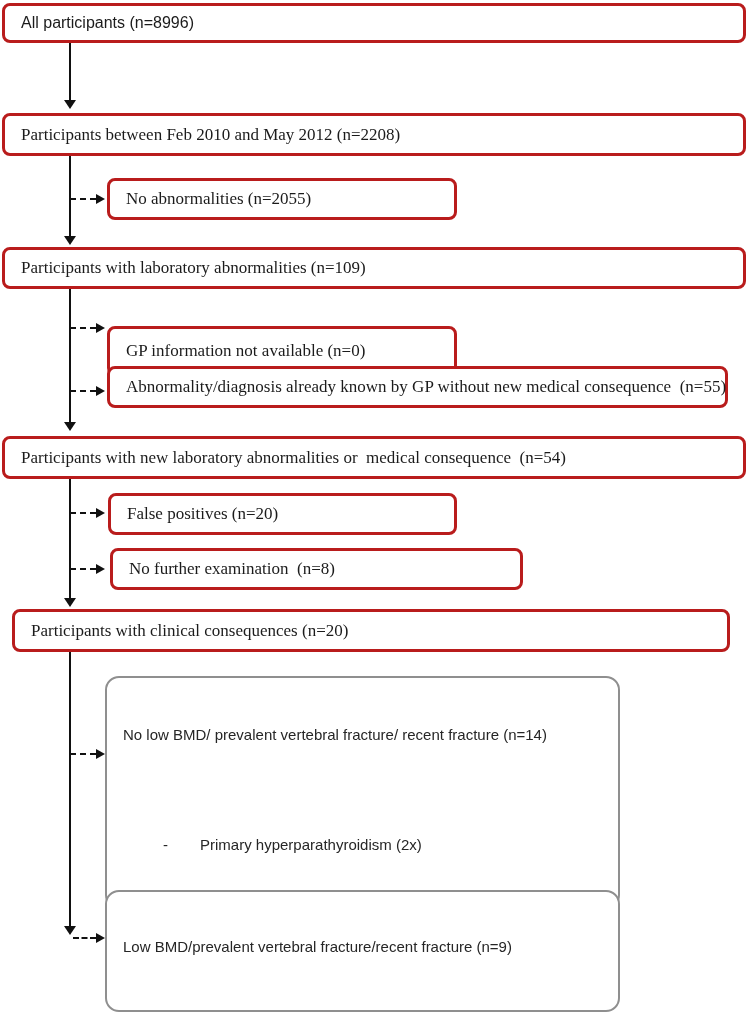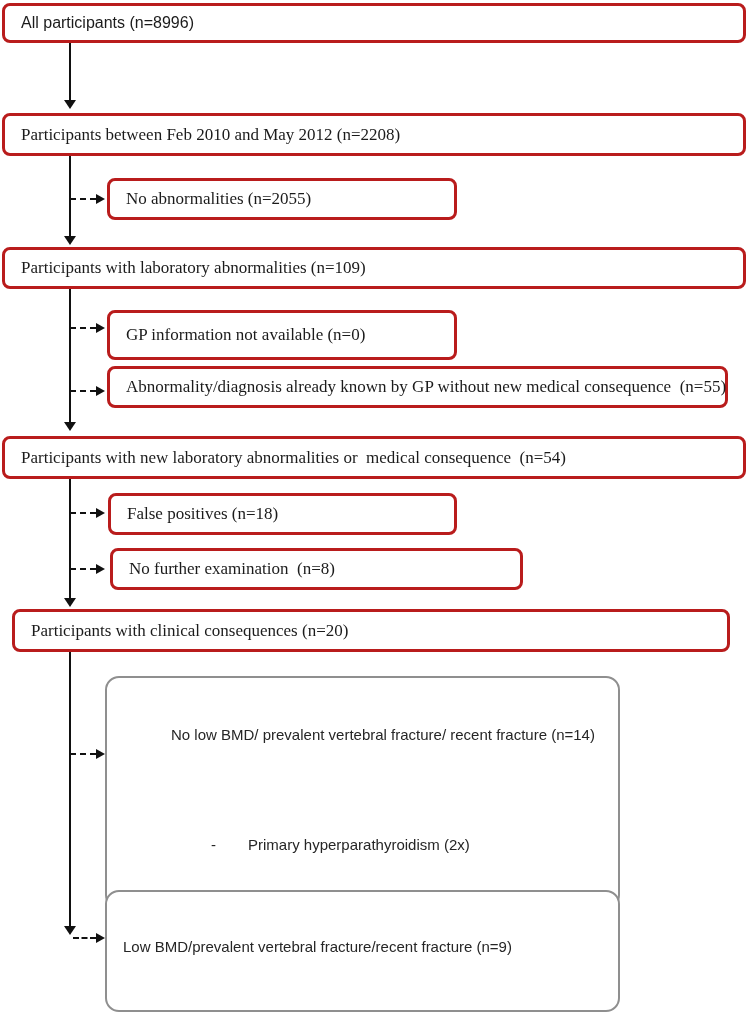--- a/index.html
+++ b/index.html
@@ -53,45 +53,45 @@
   </div>
 
   <div class="box" style="left:107px;top:178px;width:350px;height:42px;">
     <span>No abnormalities (n=2055)</span>
   </div>
 
   <div class="box" style="left:2px;top:247px;width:744px;height:42px;">
     <span>Participants with laboratory abnormalities (n=109)</span>
   </div>
 
-  <div class="box" style="left:107px;top:310px;width:350px;height:50px;">
+  <div class="box" style="left:107px;top:326px;width:350px;height:50px;">
     <span>GP information not available (n=0)</span>
   </div>
 
   <div class="box" style="left:107px;top:366px;width:621px;height:42px;">
     <span>Abnormality/diagnosis already known by GP without new medical consequence  (n=55)</span>
   </div>
 
   <div class="box" style="left:2px;top:436px;width:744px;height:43px;text-align:center;">
     <span>Participants with new laboratory abnormalities or  medical consequence  (n=54)</span>
   </div>
 
   <div class="box" style="left:108px;top:493px;width:349px;height:42px;">
-    <span>False positives (n=18)</span>
+    <span>False positives (n=20)</span>
   </div>
 
   <div class="box" style="left:110px;top:548px;width:413px;height:42px;">
     <span>No further examination  (n=8)</span>
   </div>
 
   <div class="box" style="left:12px;top:609px;width:718px;height:43px;">
     <span>Participants with clinical consequences (n=20)</span>
   </div>
 
-  <div class="bigbox" style="left:105px;top:676px;width:515px;height:233px;padding-left:48px;">
+  <div class="bigbox" style="left:105px;top:676px;width:515px;height:233px;">
     <div class="title">No low BMD/ prevalent vertebral fracture/ recent fracture (n=14)</div>
     <div class="items">
       <div class="li"><span class="b">-</span><span>Primary hyperparathyroidism (2x)</span></div>
       
       
       
       
       
     </div>
   </div>

